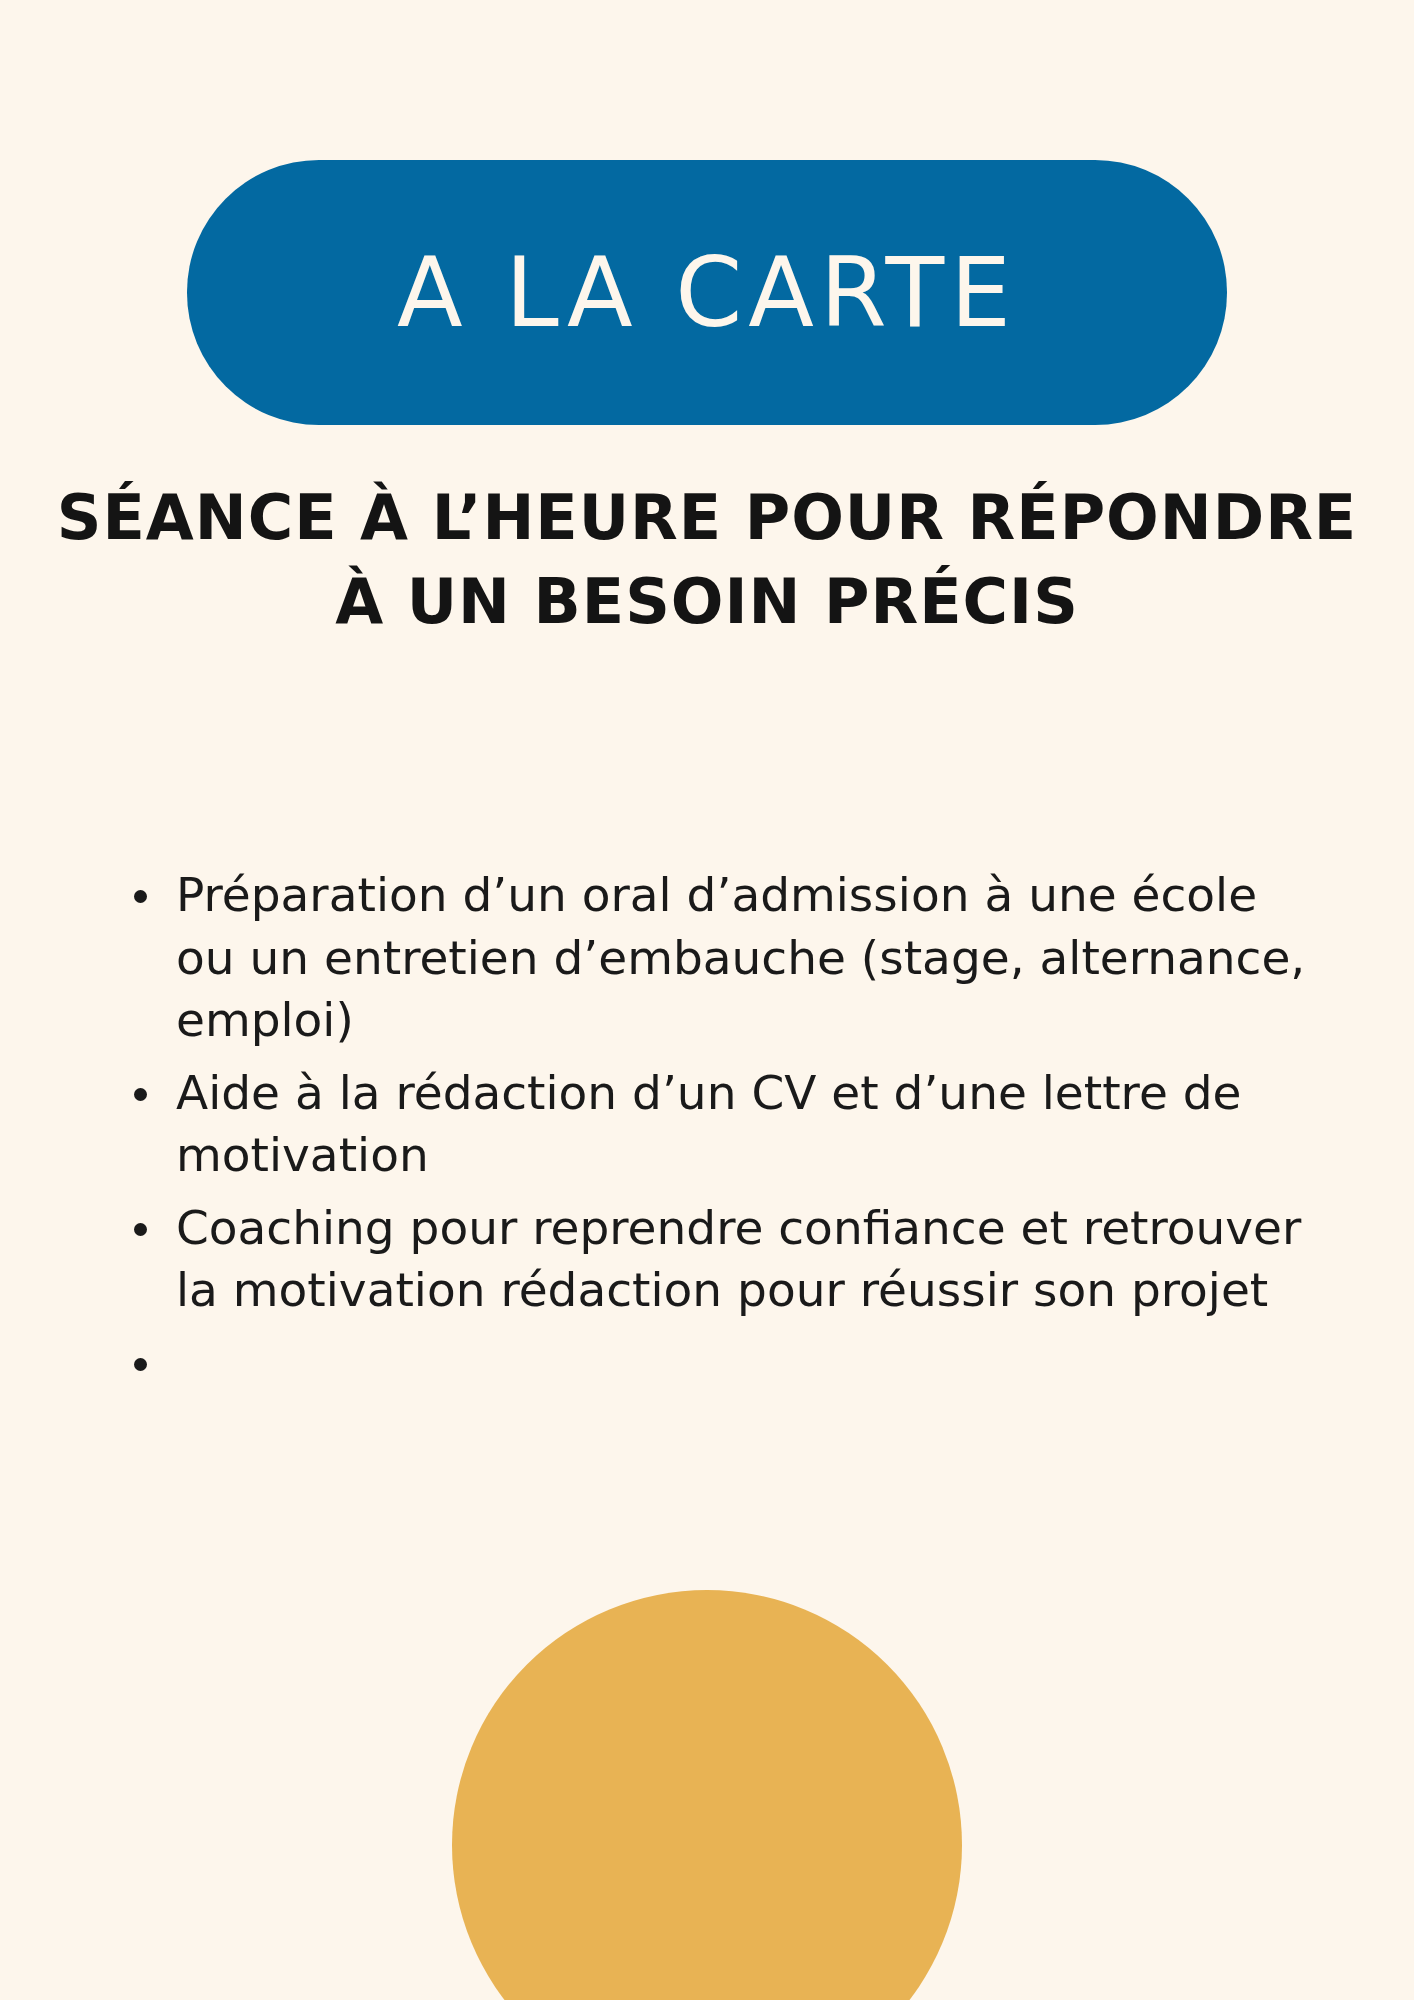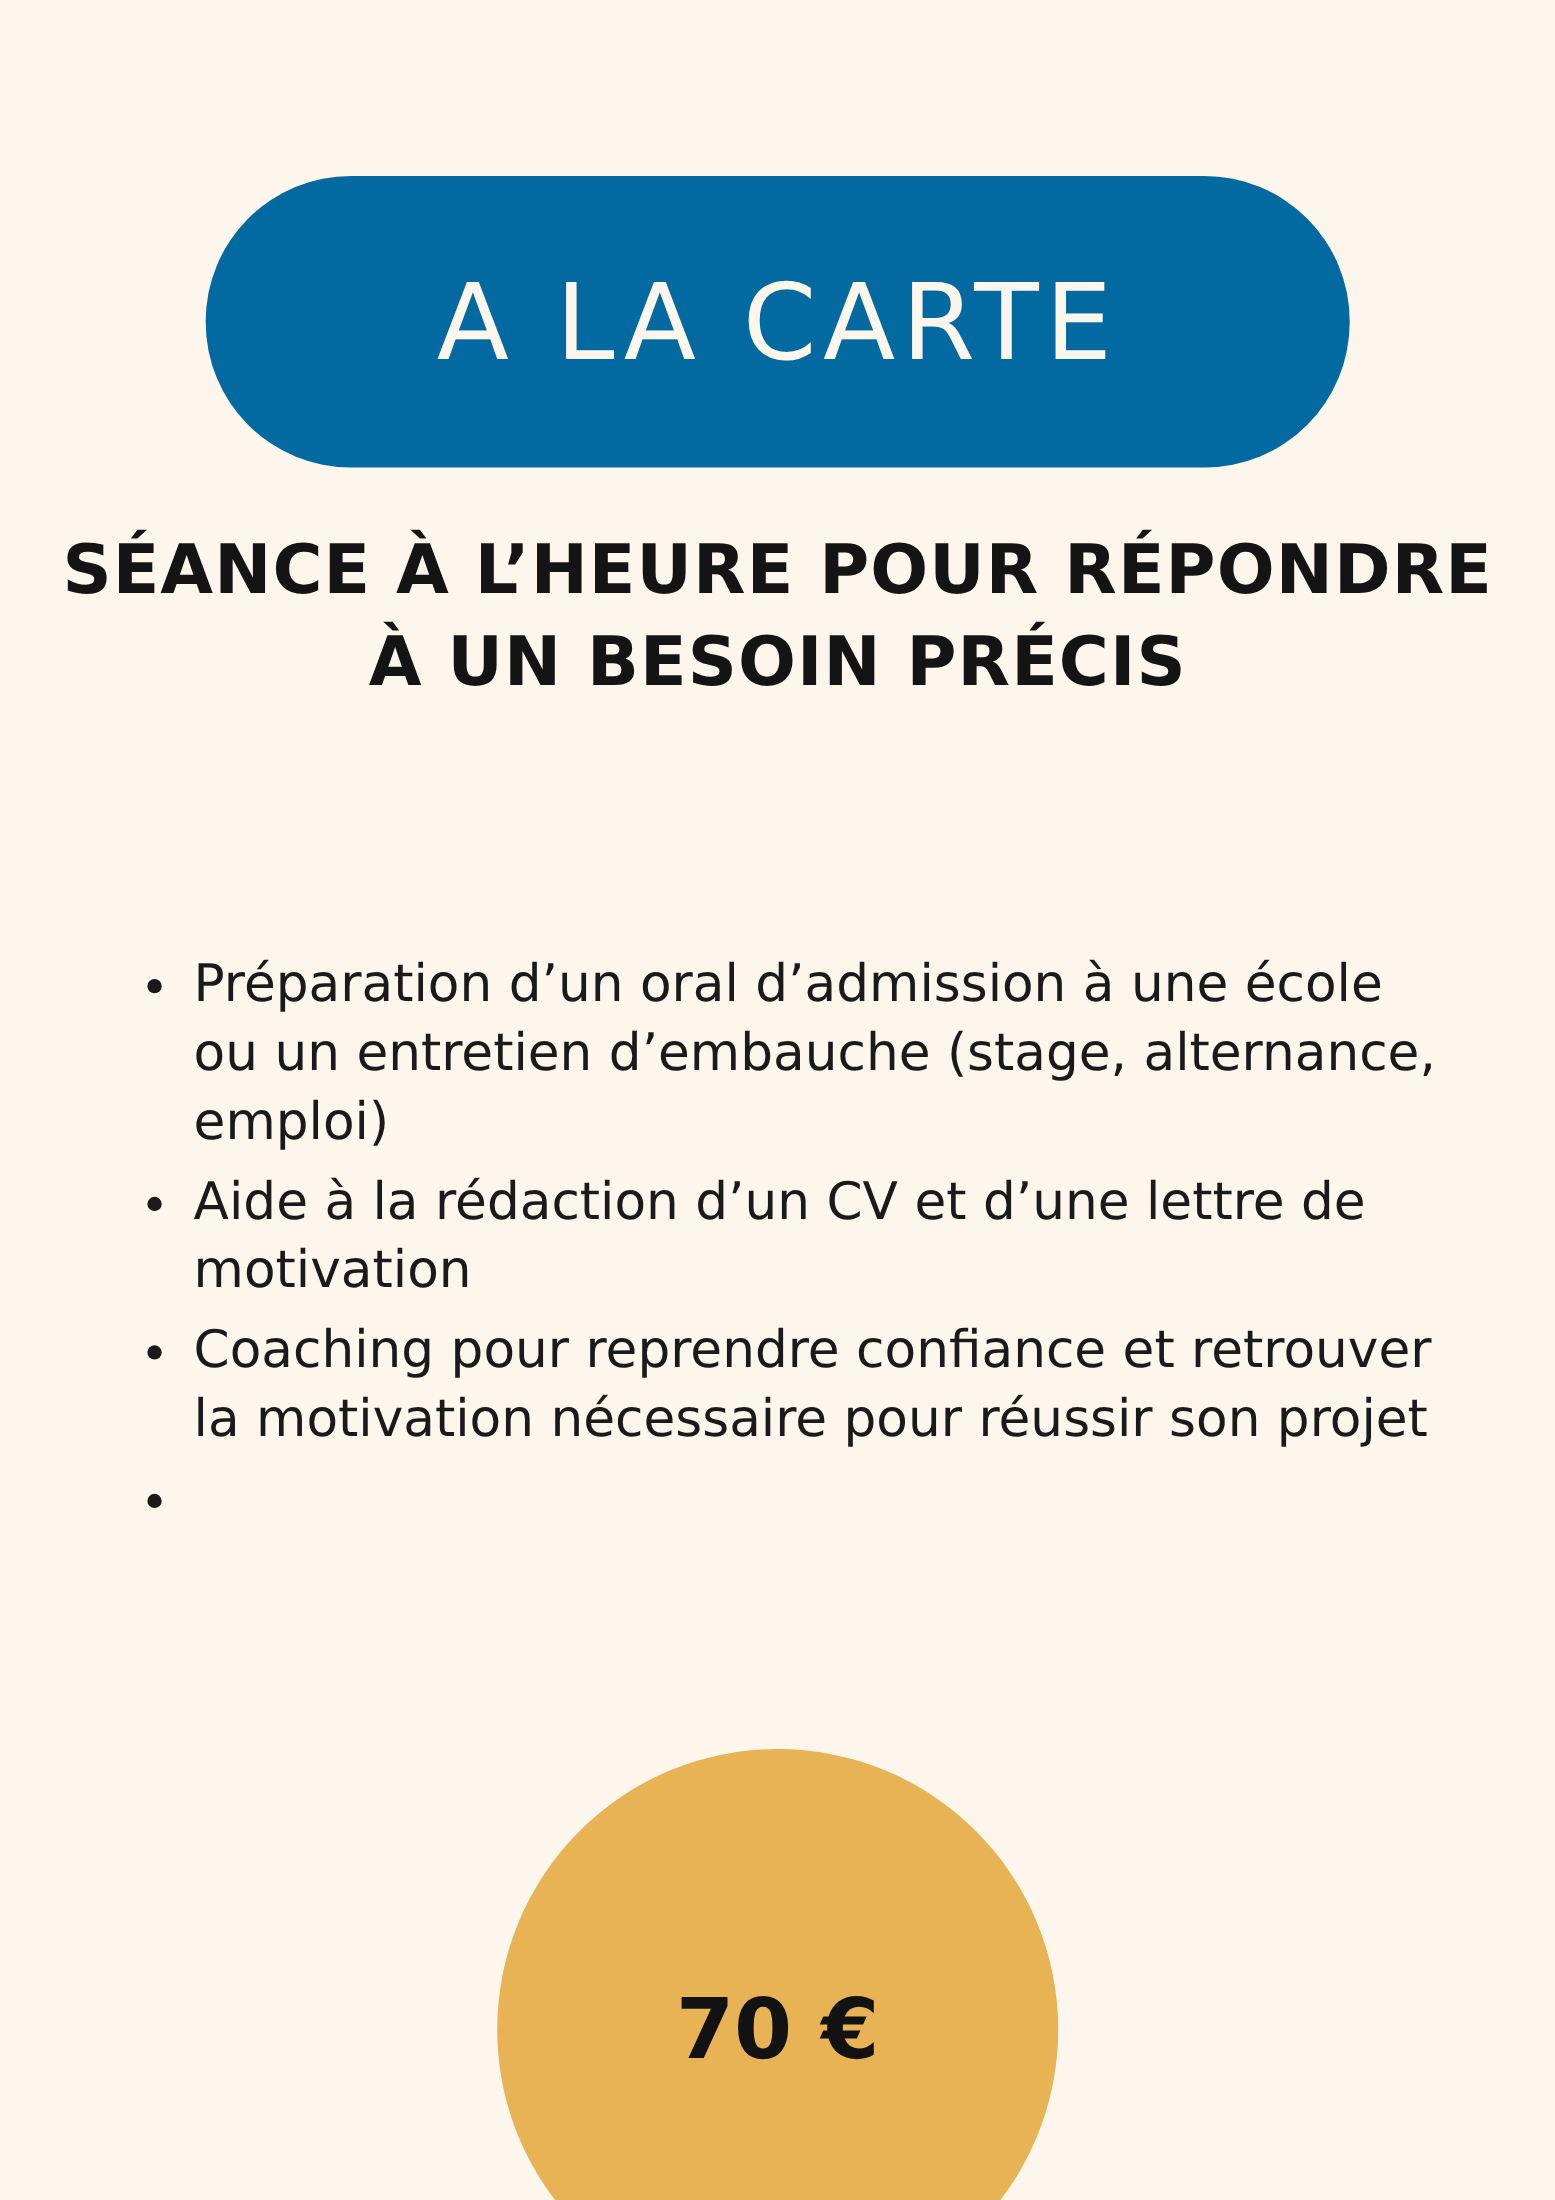--- a/index.html
+++ b/index.html
@@ -140,24 +140,23 @@
     <li>
       <span class="dot"></span>
       <span>Préparation d’un oral d’admission à une école ou un entretien d’embauche (stage, alternance, emploi)</span>
     </li>
     <li>
       <span class="dot"></span>
       <span>Aide à la rédaction d’un CV et d’une lettre de motivation</span>
     </li>
     <li>
       <span class="dot"></span>
-      <span>Coaching pour reprendre confiance et retrouver la motivation nécessaire pour réussir son projet</span>
+      <span>Coaching pour reprendre confiance et retrouver la motivation rédaction pour réussir son projet</span>
     </li>
     <li>
       <span class="dot"></span>
     </li>
   </ul>
 
   <div class="price-circle">
-    <div class="price-amount">70 €</div>
   </div>
 
 </div>
 
 </body></html>

